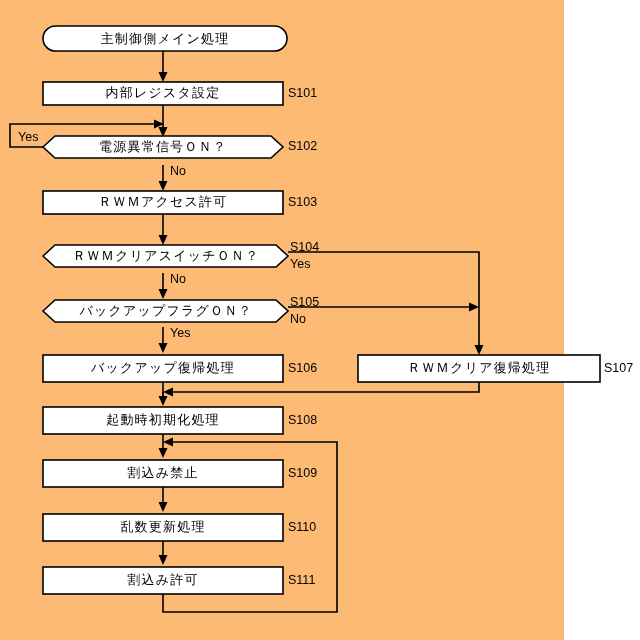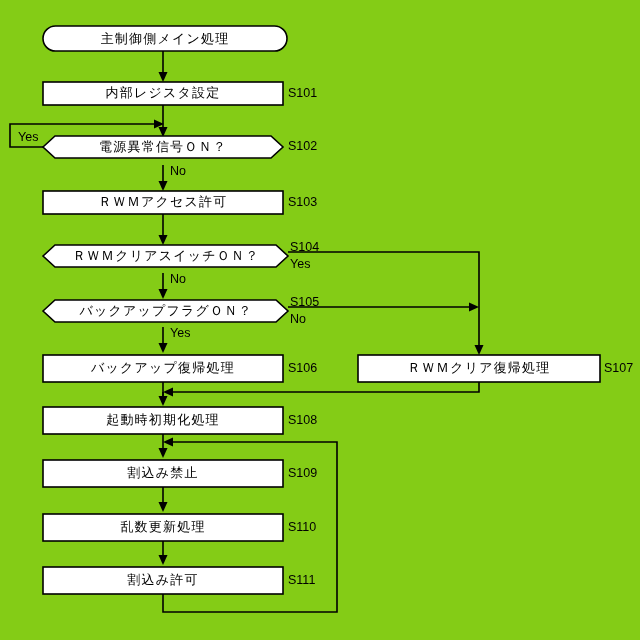--- a/index.html
+++ b/index.html
@@ -9,23 +9,23 @@
     background: #ffffff;
   }
   body {
     width: 640px;
     height: 640px;
     font-family: "Liberation Sans", "DejaVu Sans", sans-serif;
     overflow: hidden;
   }
   #flowchart-root {
     position: relative;
-    width: 640px;
+    width: 564px;
     height: 640px;
-    background: #84cc16;
+    background: #fdba74;
   }
   svg#flow-svg {
     display: block;
     width: 640px;
     height: 640px;
   }
   .node-shape {
     fill: #ffffff;
     stroke: #000000;
     stroke-width: 1.6;

